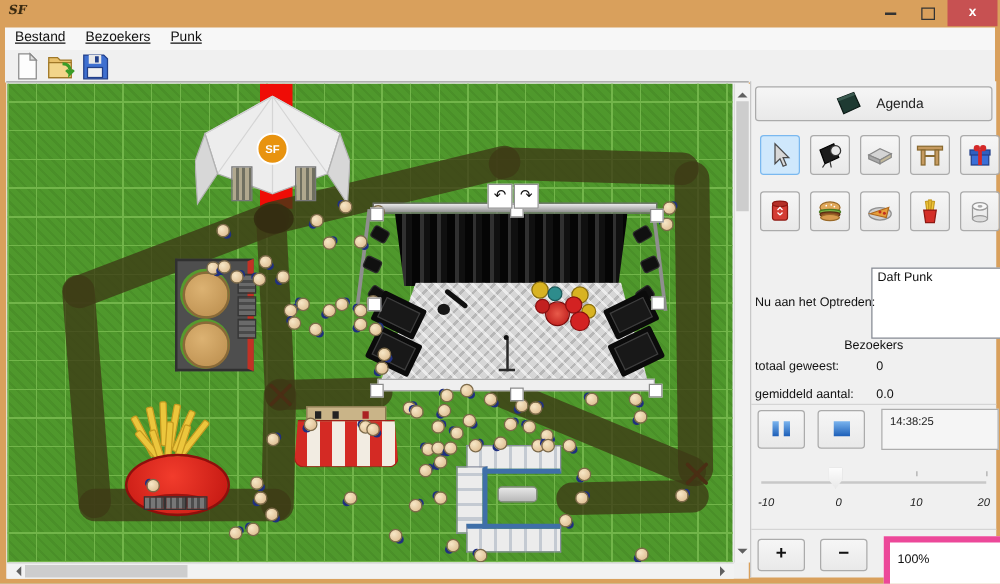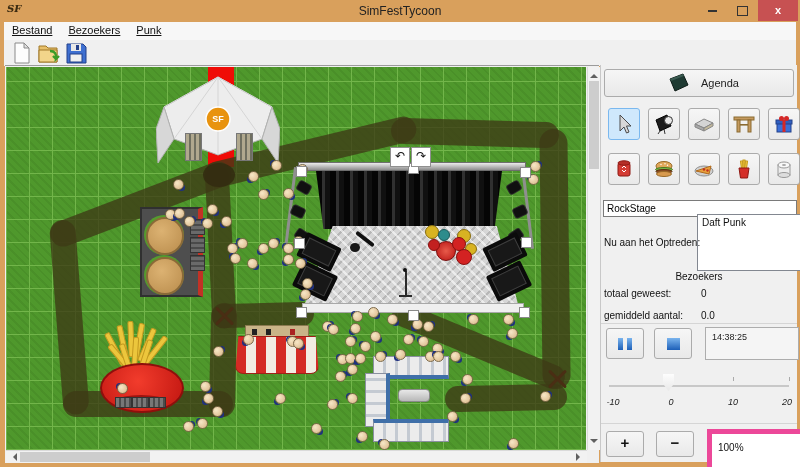--- a/index.html
+++ b/index.html
@@ -117,21 +117,20 @@
   .zbtn{position:absolute;top:366px;width:36px;height:24px;font-size:15px;font-weight:bold;color:#111;line-height:22px;text-align:center;}
   #zoom-box{position:absolute;left:106px;top:364px;width:84px;height:27px;background:#fff;border:5px solid #ec4899;font-size:10px;color:#111;padding:8px 0 0 6px;}
 </style>
 </head>
 <body>
 
 <div id="frame">
 
   <div id="titlebar">
     <div id="app-icon">SF</div>
-    <div id="title-text">SimFestTycoon</div>
     <div id="btn-min" class="winbtn"><i></i></div>
     <div id="btn-max" class="winbtn"><i></i></div>
     <div id="btn-close" class="winbtn">x</div>
   </div>
 
   <div id="menubar">
     <div class="menu-item">Bestand</div>
     <div class="menu-item">Bezoekers</div>
     <div class="menu-item">Punk</div>
   </div>
@@ -449,21 +448,20 @@
     </div>
     <div class="tool btn" style="left:167px;top:88px">
       <svg width="24" height="24" viewBox="0 0 24 24">
         <rect x="6" y="8" width="12" height="10" fill="#ededed" stroke="#999"></rect>
         <ellipse cx="12" cy="18" rx="6" ry="2.5" fill="#ddd" stroke="#999"></ellipse>
         <ellipse cx="12" cy="8" rx="6" ry="3" fill="#f8f8f8" stroke="#999"></ellipse>
         <ellipse cx="12" cy="8" rx="2" ry="1.1" fill="#a8a8a8"></ellipse>
       </svg>
     </div>
 
-    <input id="stagename" value="RockStage" style="">
     <div id="nowplay-box"><span>Daft Punk</span></div>
     <div class="plabel" style="left:3px;top:172px">Nu aan het Optreden:</div>
     <div class="plabel" style="left:0;top:206px;width:196px;text-align:center">Bezoekers</div>
     <div class="plabel" style="left:3px;top:223px">totaal geweest:</div>
     <div class="pval" style="left:100px;top:223px">0</div>
     <div class="plabel" style="left:3px;top:245px">gemiddeld aantal:</div>
     <div class="pval" style="left:100px;top:245px">0.0</div>
 
     <div class="sep" style="top:258px"></div>
     <div class="transport btn" style="left:5px;top:263px;text-align:center;padding-top:5px">

